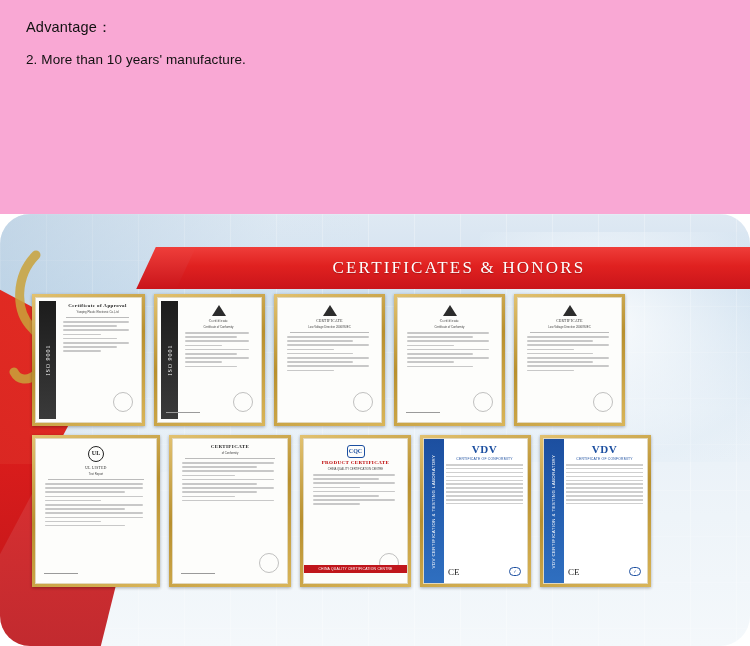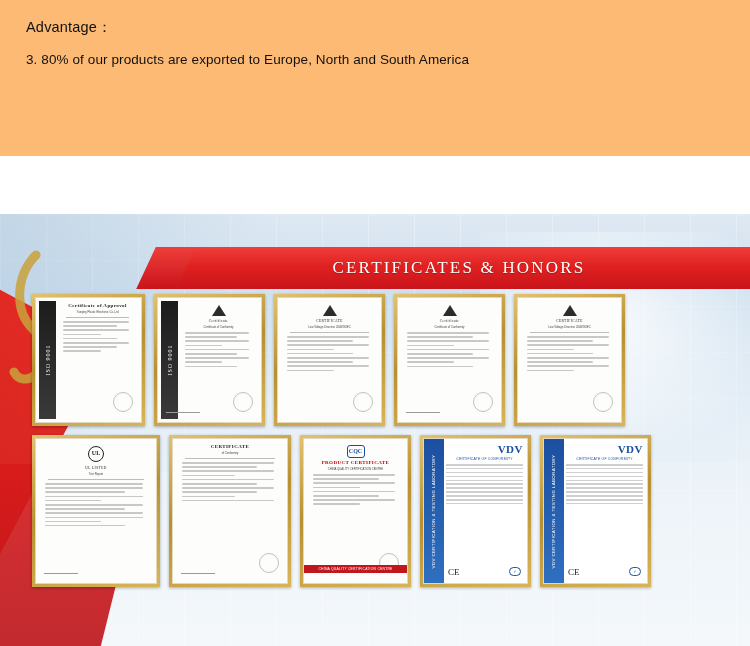--- a/index.html
+++ b/index.html
@@ -6,38 +6,39 @@
   html, body {
     width: 750px; height: 646px;
     background: #ffffff;
     font-family: "Liberation Sans", sans-serif;
     overflow: hidden;
   }
   .page { position: relative; width: 750px; height: 646px; background:#fff; }
 
   
   .advantage {
-    position: absolute; left: 0; top: 0; width: 750px; height: 156px;
-    background: #fdba74;
+    position: absolute; left: 0; top: 0; width: 750px; height: 214px;
+    background: #f9a8d4;
     padding: 18px 24px 0 26px;
   }
   .adv-title {
     font-size: 14.5px; color: #111; font-weight: 400; letter-spacing: .2px;
     margin-bottom: 14px;
   }
   .adv-line {
     font-size: 13.5px; color: #111; font-weight: 400; line-height: 1.35;
     margin-bottom: 14px; letter-spacing: .1px;
   }
 
   
   .cert-panel {
     position: absolute; left: 0; top: 214px; width: 750px; height: 432px;
     overflow: hidden;
     background: linear-gradient(180deg,#dfe9f3 0%, #cfe0ef 18%, #e8f0f7 45%, #eef4f9 70%, #f4f8fb 100%);
+    border-radius: 30px;
   }
   
   .bg-lines {
     position:absolute; inset:0;
     background-image:
       linear-gradient(90deg, rgba(255,255,255,.55) 1px, transparent 1px),
       linear-gradient(180deg, rgba(255,255,255,.35) 1px, transparent 1px);
     background-size: 46px 46px, 46px 46px;
     opacity:.5;
   }
@@ -164,39 +165,39 @@
   .vdv { position:absolute; inset:0; background:#ffffff; }
   .vdv .leftband {
     position:absolute; left:0; top:0; bottom:0; width: 20px;
     background: linear-gradient(180deg,#1c4fa0,#2f6fc0);
     color:#fff; font-size: 4.4px; letter-spacing:.4px;
     display:flex; align-items:center; justify-content:center;
   }
   .vdv .leftband span { transform: rotate(-90deg); white-space: nowrap; }
   .vdv .body { position:absolute; left: 22px; right: 4px; top: 5px; bottom: 4px; }
   .vdv .vlogo {
-    text-align:right; color:#1c4fa0; font-size: 11px; font-weight:bold;
+    text-align:center; color:#1c4fa0; font-size: 11px; font-weight:bold;
     font-family:"Liberation Serif", serif; letter-spacing: .5px; line-height: 1;
   }
   .vdv .vttl { text-align:center; font-size:3.4px; color:#1c4fa0; margin: 2px 0 3px; letter-spacing:.2px;}
   .vdv .ln { height:1.5px; background:#cfcfcf; margin-bottom: 2.4px; }
   .vdv .cebig { position:absolute; left: 2px; bottom: 2px; font-size: 9px; font-weight:normal; color:#222; font-family:"Liberation Serif", serif;}
   .vdv .badge {
     position:absolute; right: 2px; bottom: 3px; font-size: 4.5px; color:#1c4fa0;
     border:1px solid #1c4fa0; border-radius: 6px; padding: 1px 3px;
   }
 </style>
 </head>
 <body>
 
 <div class="page">
 
   <section class="advantage">
     <div class="adv-title">Advantage：</div>
-    <div class="adv-line">3. 80% of our products are exported to Europe, North and South America</div>
+    <div class="adv-line">2. More than 10 years' manufacture.</div>
   </section>
 
   <section class="cert-panel">
     <div class="bg-lines"></div>
     <div class="bg-diag"></div>
     <div class="bg-blob"></div>
     <div class="red-ribbon"></div>
     <div class="red-ribbon2"></div>
 
     <div class="bg-hook">

